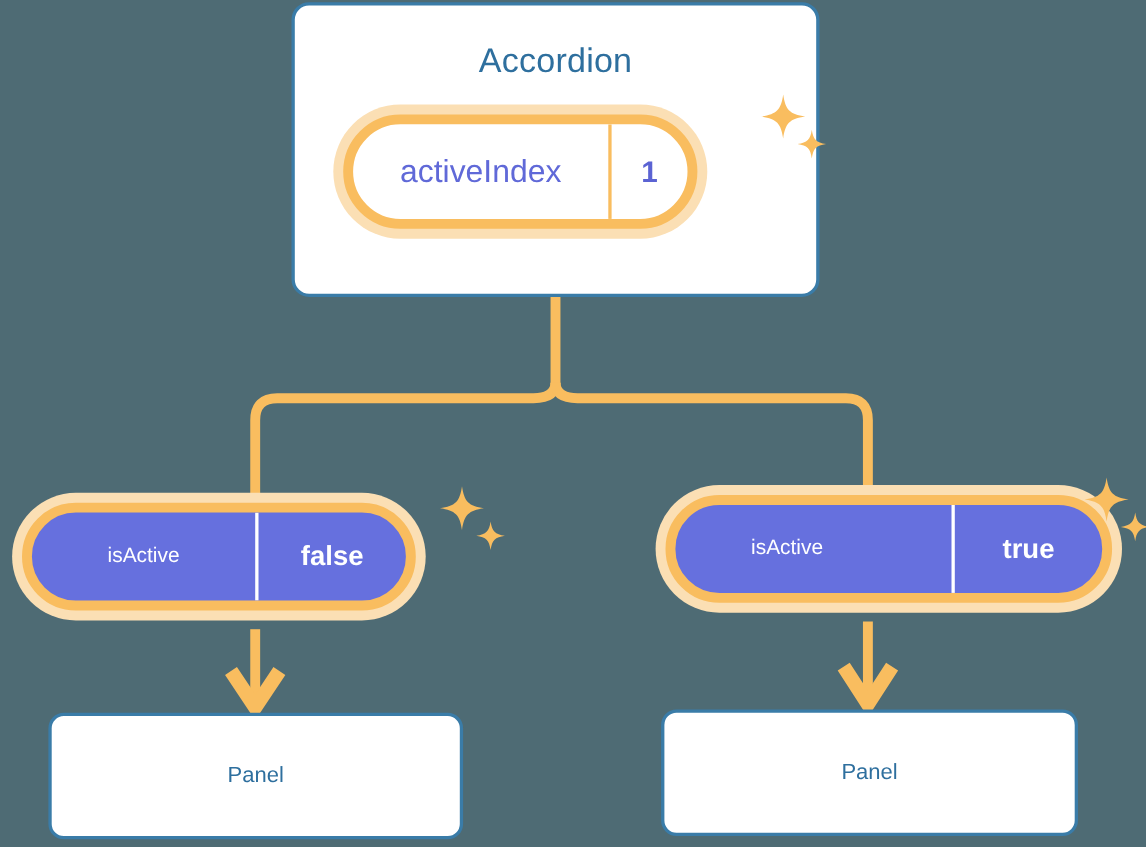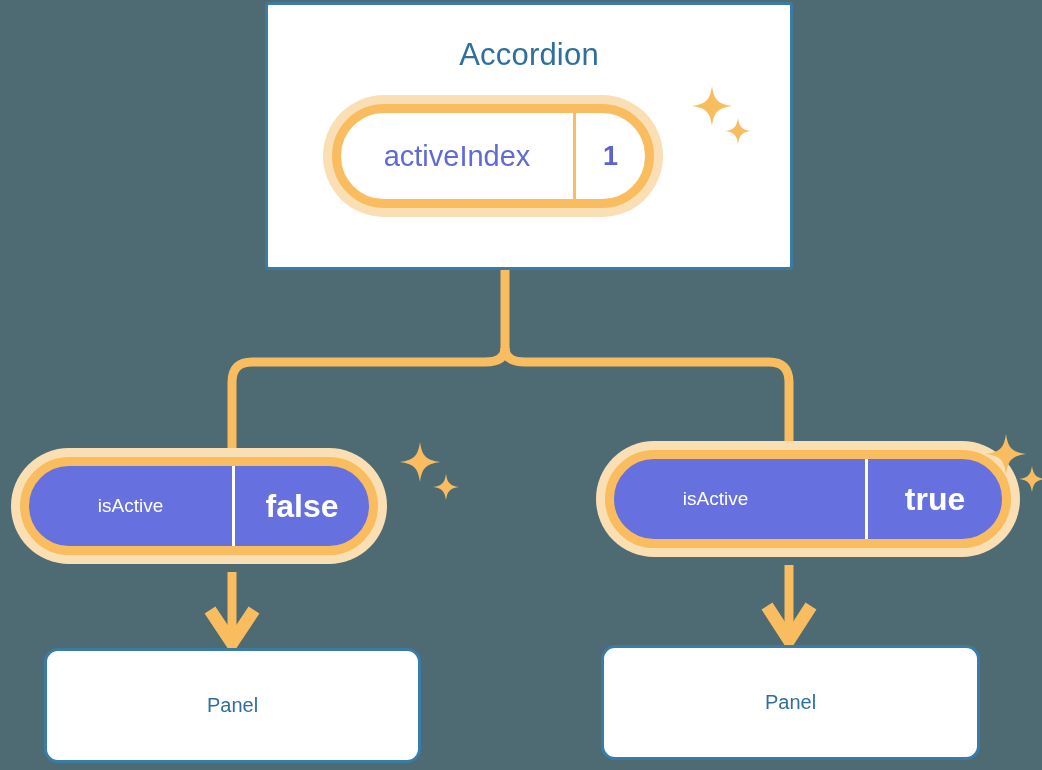--- a/index.html
+++ b/index.html
@@ -36,23 +36,23 @@
     position: absolute;
     background: #ffffff;
     border: 3px solid #3a7ca8;
     border-radius: 14px;
     z-index: 2;
   }
 
   #accordion-card {
     left: 265px;
     top: 2px;
-    width: 528px;
+    width: 480px;
     height: 268px;
-    border-radius: 4px;
+    border-radius: 16px;
   }
 
   .card-title {
     text-align: center;
     color: #2e6f9e;
     font-size: 31px;
     font-weight: 400;
     letter-spacing: .2px;
     margin-top: 32px;
   }
@@ -104,28 +104,28 @@
     background: #6670de;
   }
   .pill.solid .seg-key {
     color: #ffffff;
     font-size: 19px;
     font-weight: 400;
     padding: 0 22px;
   }
   .pill.solid .seg-val {
     color: #ffffff;
-    font-size: 32px;
+    font-size: 25px;
     font-weight: 700;
     padding: 0 20px;
     border-left: 3px solid #ffffff;
   }
 
   #pill-accordion {
-    left: 332px;
+    left: 312px;
     top: 104px;
   }
   #pill-accordion .pill { height: 104px; border-radius: 999px; }
   #pill-accordion .seg-key { min-width: 232px; }
   #pill-accordion .seg-val { min-width: 72px; }
 
   #pill-left {
     left: 20px;
     top: 457px;
   }

